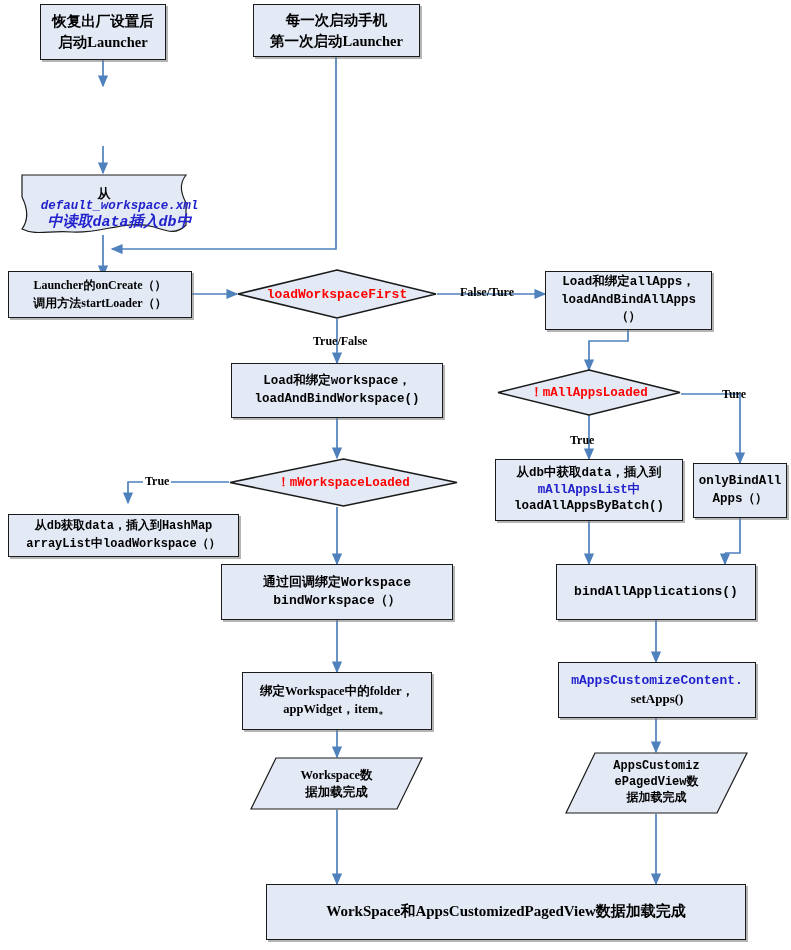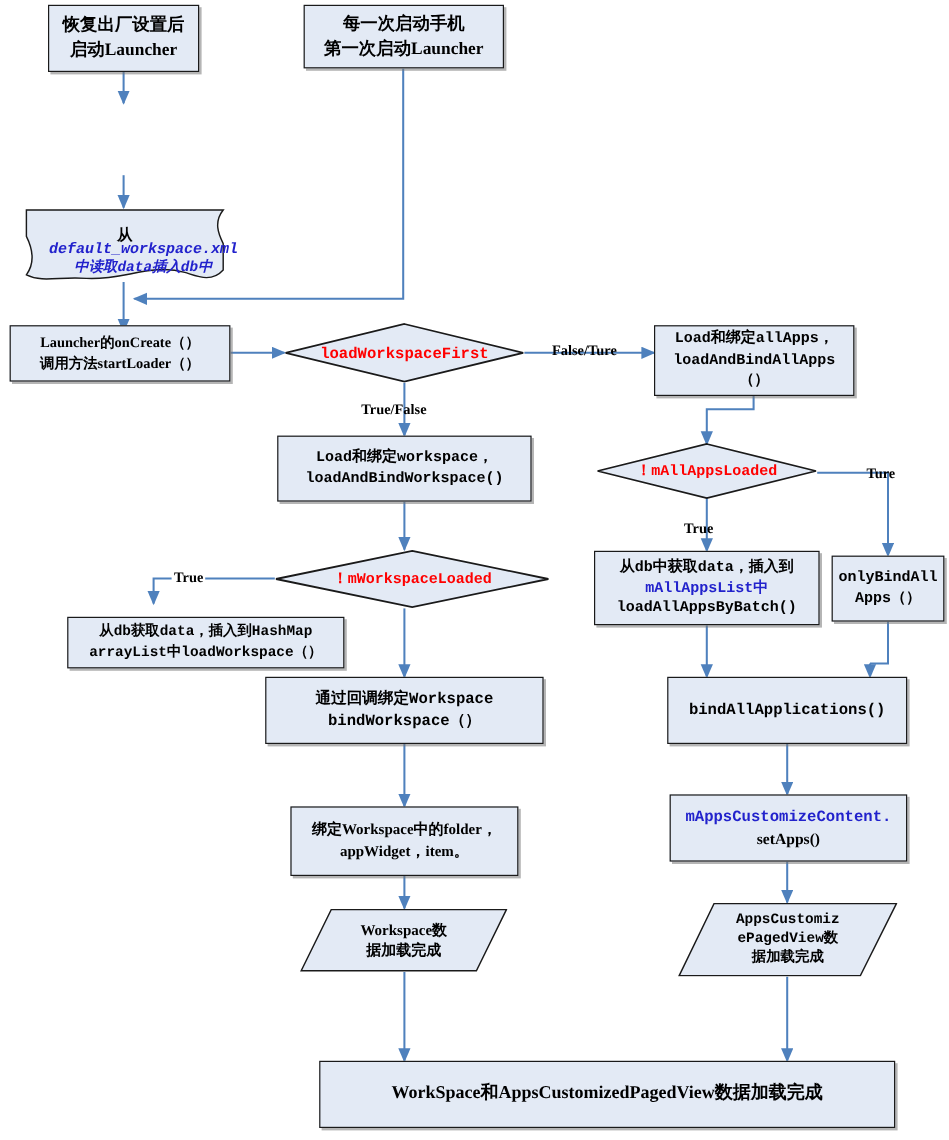--- a/index.html
+++ b/index.html
@@ -110,21 +110,21 @@
 
   <div class="shape" style="left:6px;top:172px;width:196px;height:64px;">
     <svg width="196" height="64" viewBox="0 0 196 64" xmlns="http://www.w3.org/2000/svg">
       <path d="M16,3 L180,3 C172,13 176,23 180,31 L180,53
                C170,64 158,58 148,55 C120,47 96,62 66,60
                C44,58 30,64 16,57 C24,46 20,33 16,25 Z" fill="#e3eaf5" stroke="#1a1a1a" stroke-width="1.2"></path>
     </svg>
     <div class="lbl" style="flex-direction:column;padding-top:6px;">
       <div class="serif" style="font-size:13px;line-height:1;margin-bottom:-1px;">从</div>
       <div class="mono ital blue" style="font-size:12.5px;line-height:1.22;">default_workspace.xml</div>
-      <div class="mono ital blue" style="font-size:12px;line-height:1.22;">中读取data插入db中</div>
+      <div class="mono ital blue" style="font-size:15px;line-height:1.22;">中读取data插入db中</div>
     </div>
   </div>
 
   <div class="node box" style="left:8px;top:271px;width:184px;height:47px;font-size:12px;">
     <div class="inner serif">
       <div>Launcher的onCreate（）</div>
       <div>调用方法startLoader（）</div>
     </div>
   </div>
 
@@ -156,21 +156,21 @@
     <div class="lbl mono red" style="font-size:12.5px;">！mAllAppsLoaded</div>
   </div>
 
   <div class="diamond" style="left:229px;top:458px;width:229px;height:49px;">
     <svg width="229" height="49" viewBox="0 0 229 49" style="position:absolute;left:0;top:0;" xmlns="http://www.w3.org/2000/svg">
       <polygon points="114.5,1 228,24.5 114.5,48 1,24.5" fill="#e3eaf5" stroke="#1a1a1a" stroke-width="1.5"></polygon>
     </svg>
     <div class="lbl mono red" style="font-size:12.5px;">！mWorkspaceLoaded</div>
   </div>
 
-  <div class="node box" style="left:8px;top:514px;width:231px;height:43px;font-size:12px;margin-left:48px;">
+  <div class="node box" style="left:8px;top:514px;width:231px;height:43px;font-size:12px;">
     <div class="inner mono">
       <div>从db获取data，插入到HashMap</div>
       <div>arrayList中loadWorkspace（）</div>
     </div>
   </div>
 
   <div class="node box" style="left:495px;top:459px;width:188px;height:62px;font-size:12.5px;">
     <div class="inner mono" style="line-height:1.32;">
       <div>从db中获取data，插入到</div>
       <div class="blue">mAllAppsList中</div>
@@ -232,19 +232,19 @@
       <div>据加载完成</div>
     </div>
   </div>
 
   <div class="node box" style="left:266px;top:884px;width:480px;height:56px;font-size:15px;">
     <div class="inner serif">
       <div>WorkSpace和AppsCustomizedPagedView数据加载完成</div>
     </div>
   </div>
 
-  <div class="edgelabel" style="left:301px;top:334px;">True/False</div>
+  <div class="edgelabel" style="left:313px;top:334px;">True/False</div>
   <div class="edgelabel" style="left:460px;top:285px;">False/Ture</div>
   <div class="edgelabel" style="left:570px;top:433px;">True</div>
   <div class="edgelabel" style="left:722px;top:387px;">Ture</div>
   <div class="edgelabel" style="left:143px;top:474px;background:#fff;padding:0 2px;">True</div>
 
 </div>
 
 </body></html>

